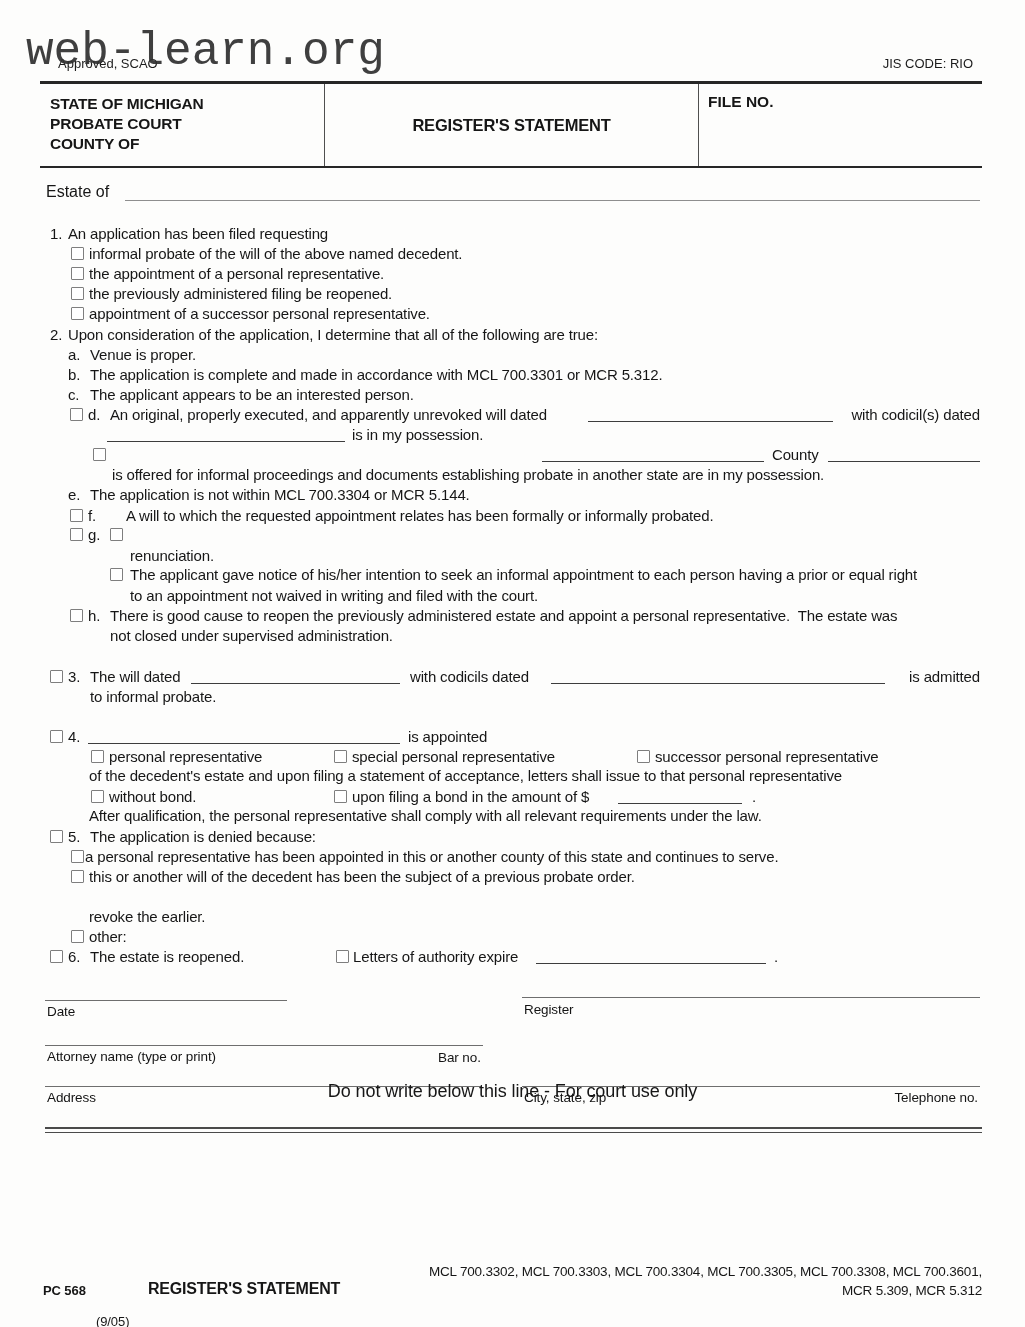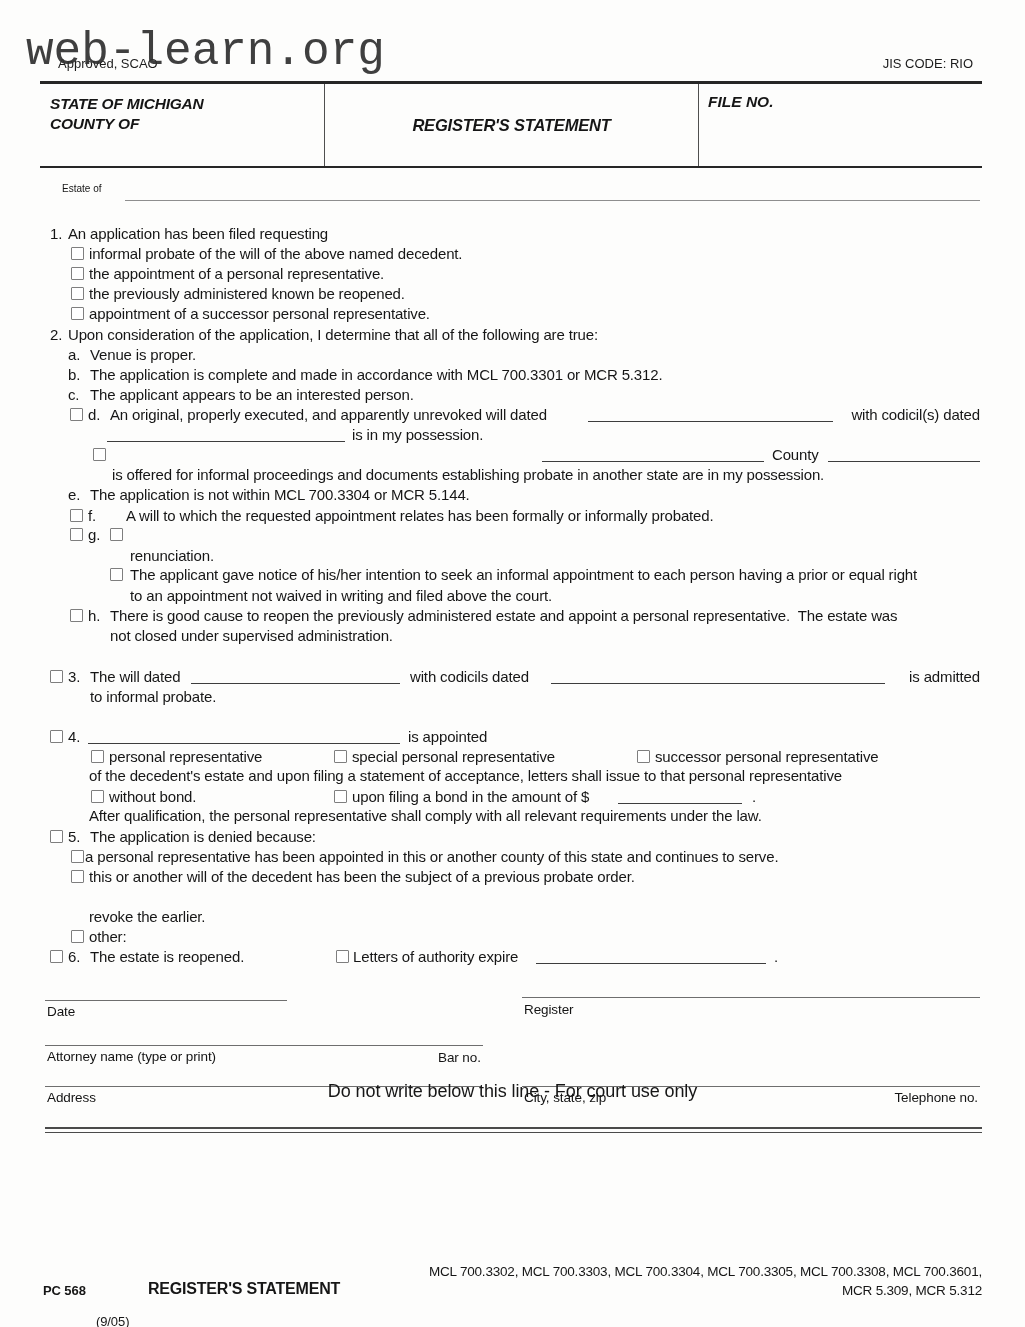--- a/index.html
+++ b/index.html
@@ -14,28 +14,28 @@
     font-family:"Liberation Mono", monospace;font-size:46px;font-weight:400;
     color:rgba(47,47,47,.92);letter-spacing:0px;white-space:nowrap;
   }
   .small-hdr{position:absolute;font-size:13px;color:#1c1c1c;z-index:2;}
   
   .hdr-table{
     position:absolute;left:40px;top:81px;width:942px;height:87px;
     border-top:3px solid #262626;border-bottom:2px solid #262626;
     display:flex;z-index:1;box-sizing:border-box;
   }
-  .hdr-col{box-sizing:border-box;font-style:italic;}
+  .hdr-col{box-sizing:border-box;}
   .hdr-col1{width:285px;border-right:1px solid #4f4f4f;padding:10px 0 0 10px;
     font-weight:700;font-size:15.5px;line-height:20px;letter-spacing:-0.2px;}
   .hdr-col2{width:374px;border-right:1px solid #4f4f4f;display:flex;align-items:center;justify-content:center;}
   .hdr-title{font-weight:700;font-size:16.5px;letter-spacing:-0.2px;}
   .hdr-col3{width:283px;padding:9px 0 0 9px;font-weight:700;font-size:15.5px;}
   
-  .estate-label{position:absolute;left:62px;top:183px;font-size:10px;}
+  .estate-label{position:absolute;left:46px;top:183px;font-size:16px;}
   .estate-line{position:absolute;left:125px;right:45px;top:183px;height:17px;border-bottom:1.5px solid #8e8e8e;}
   
   .ln{position:absolute;left:0;right:0;height:20px;line-height:20px;font-size:15px;
       letter-spacing:-0.15px;white-space:nowrap;}
   .tx{position:absolute;top:0;}
   .tr{position:absolute;top:0;right:45px;}
   .cb{position:absolute;top:3px;width:13px;height:13px;background:#fff;
       border:1.5px solid #7e7e7e;border-radius:1px;box-sizing:border-box;}
   .bl{position:absolute;top:1px;height:15px;border-bottom:1.5px solid #3d3d3d;}
   
@@ -54,20 +54,21 @@
 
 <div class="page">
 
   <div class="wm">web-learn.org</div>
   <div class="small-hdr" style="left:58px;top:56px;">Approved, SCAO</div>
   <div class="small-hdr" style="right:52px;top:56px;">JIS CODE: RIO</div>
 
   <div class="hdr-table">
     <div class="hdr-col hdr-col1">
       <div>STATE OF MICHIGAN</div>
+      <div>PROBATE COURT</div>
       <div>COUNTY OF</div>
     </div>
     <div class="hdr-col hdr-col2">
       <span class="hdr-title">REGISTER'S STATEMENT</span>
     </div>
     <div class="hdr-col hdr-col3">
       <span>FILE NO.</span>
     </div>
   </div>
 
@@ -81,21 +82,21 @@
   <div class="ln" style="top:244px">
     <span class="cb" style="left:71px"></span>
     <span class="tx" style="left:89px">informal probate of the will of the above named decedent.</span>
   </div>
   <div class="ln" style="top:264px">
     <span class="cb" style="left:71px"></span>
     <span class="tx" style="left:89px">the appointment of a personal representative.</span>
   </div>
   <div class="ln" style="top:284px">
     <span class="cb" style="left:71px"></span>
-    <span class="tx" style="left:89px">the previously administered known be reopened.</span>
+    <span class="tx" style="left:89px">the previously administered filing be reopened.</span>
   </div>
   <div class="ln" style="top:304px">
     <span class="cb" style="left:71px"></span>
     <span class="tx" style="left:89px">appointment of a successor personal representative.</span>
   </div>
 
   <div class="ln" style="top:325px">
     <span class="tx" style="left:50px">2.</span>
     <span class="tx" style="left:68px">Upon consideration of the application, I determine that all of the following are true:</span>
   </div>
@@ -146,21 +147,21 @@
     <span class="cb" style="left:110px"></span>
   </div>
   <div class="ln" style="top:546px">
     <span class="tx" style="left:130px">renunciation.</span>
   </div>
   <div class="ln" style="top:565px">
     <span class="cb" style="left:110px"></span>
     <span class="tx" style="left:130px">The applicant gave notice of his/her intention to seek an informal appointment to each person having a prior or equal right</span>
   </div>
   <div class="ln" style="top:586px">
-    <span class="tx" style="left:130px">to an appointment not waived in writing and filed above the court.</span>
+    <span class="tx" style="left:130px">to an appointment not waived in writing and filed with the court.</span>
   </div>
   <div class="ln" style="top:606px">
     <span class="cb" style="left:70px"></span>
     <span class="tx" style="left:88px">h.</span>
     <span class="tx" style="left:110px">There is good cause to reopen the previously administered estate and appoint a personal representative.&nbsp; The estate was</span>
   </div>
   <div class="ln" style="top:626px">
     <span class="tx" style="left:110px">not closed under supervised administration.</span>
   </div>
 

